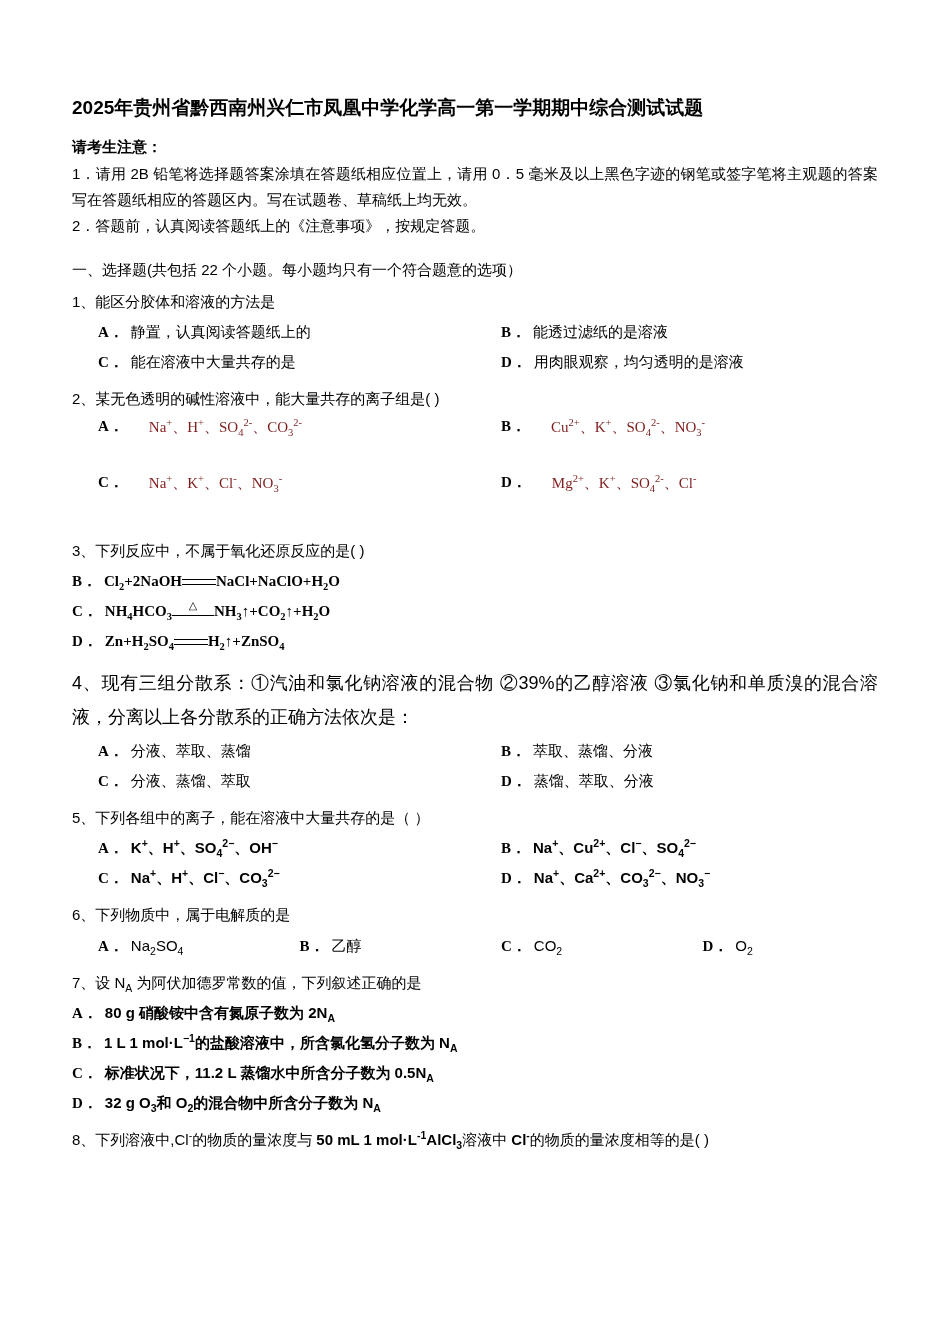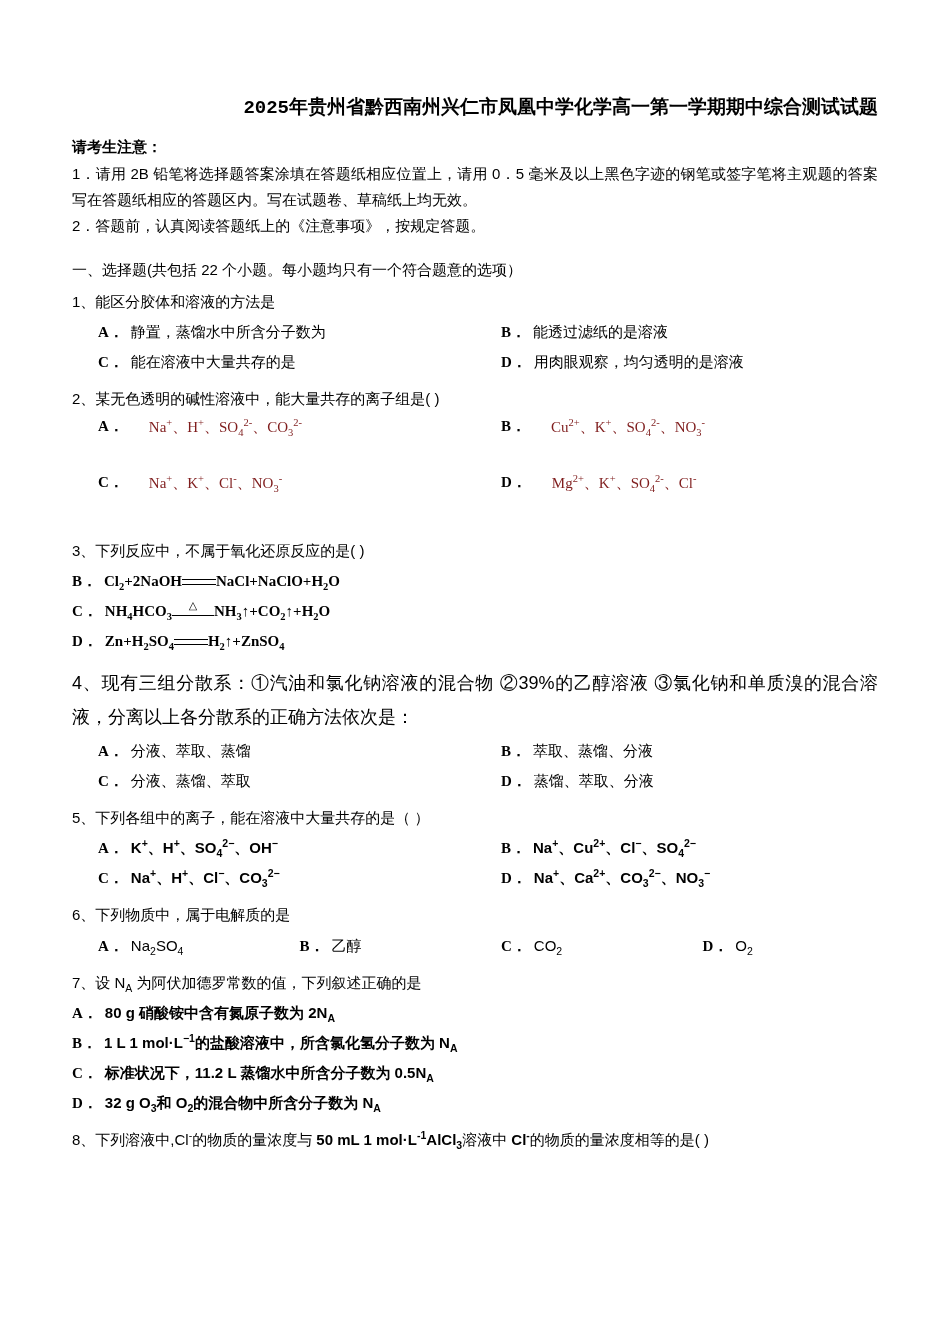--- a/index.html
+++ b/index.html
@@ -14,24 +14,24 @@
     color: #000000;
   }
   .page {
     width: 950px;
     min-height: 1344px;
     box-sizing: border-box;
     padding: 95px 72px 40px 72px;
     position: relative;
   }
   .doc-title {
-    font-family: Liberation Mono, monospace;
+    font-family: Liberation Sans, sans-serif;
     font-weight: bold;
     font-size: 19px;
-    text-align: right;
+    text-align: left;
     letter-spacing: 0px;
     margin: 0 0 16px 0;
     line-height: 1.4;
   }
   .notice-head {
     font-family: "Liberation Sans", sans-serif;
     font-size: 15px;
     font-weight: bold;
     margin: 0 0 4px 0;
   }
@@ -180,21 +180,21 @@
   <div class="notice-head">请考生注意：</div>
   <p class="notice-line">1．请用 2B 铅笔将选择题答案涂填在答题纸相应位置上，请用 0．5 毫米及以上黑色字迹的钢笔或签字笔将主观题的答案写在答题纸相应的答题区内。写在试题卷、草稿纸上均无效。</p>
   <p class="notice-line">2．答题前，认真阅读答题纸上的《注意事项》，按规定答题。</p>
 
   <div class="sec-head">一、选择题(共包括 22 个小题。每小题均只有一个符合题意的选项）</div>
 
   <div class="q">
     <span>1、</span><span>能区分胶体和溶液的方法是</span>
   </div>
   <div class="opts-2col">
-    <div class="opt"><span class="opt-label">A．</span><span>静置，蒸馏水中所含分子数为</span></div>
+    <div class="opt"><span class="opt-label">A．</span><span>静置，认真阅读答题纸上的</span></div>
     <div class="opt"><span class="opt-label">B．</span><span>能透过滤纸的是溶液</span></div>
     <div class="opt"><span class="opt-label">C．</span><span>能在溶液中大量共存的是</span></div>
     <div class="opt"><span class="opt-label">D．</span><span>用肉眼观察，均匀透明的是溶液</span></div>
   </div>
 
   <div class="q">
     <span>2、</span><span>某无色透明的碱性溶液中，能大量共存的离子组是(        )</span>
   </div>
   <div class="ion-opts">
     <div class="opt">

